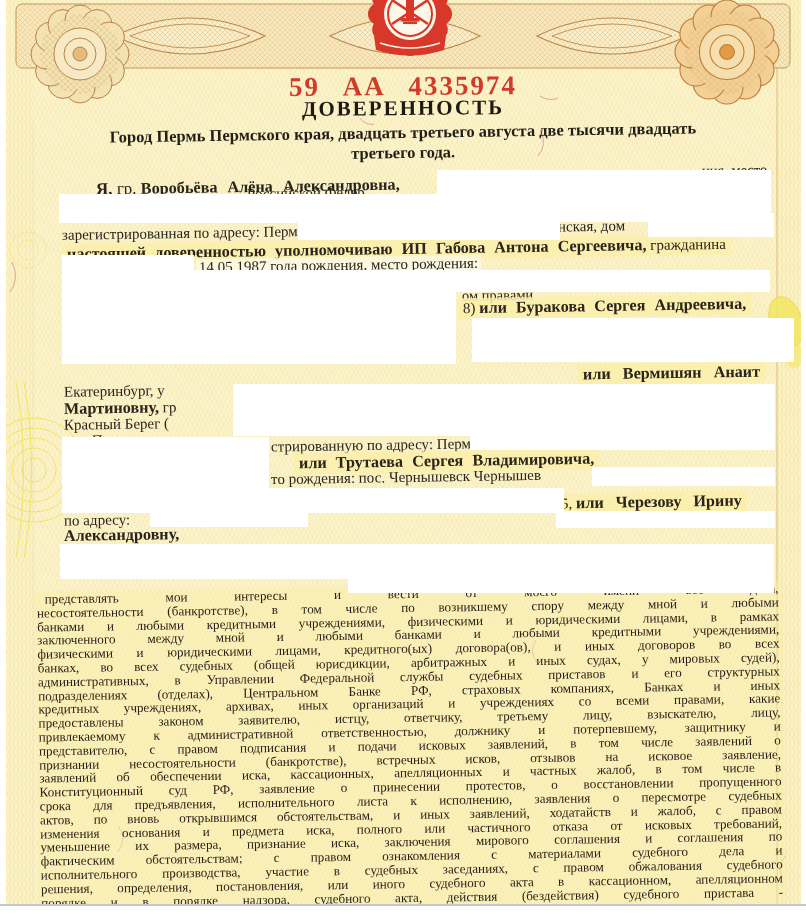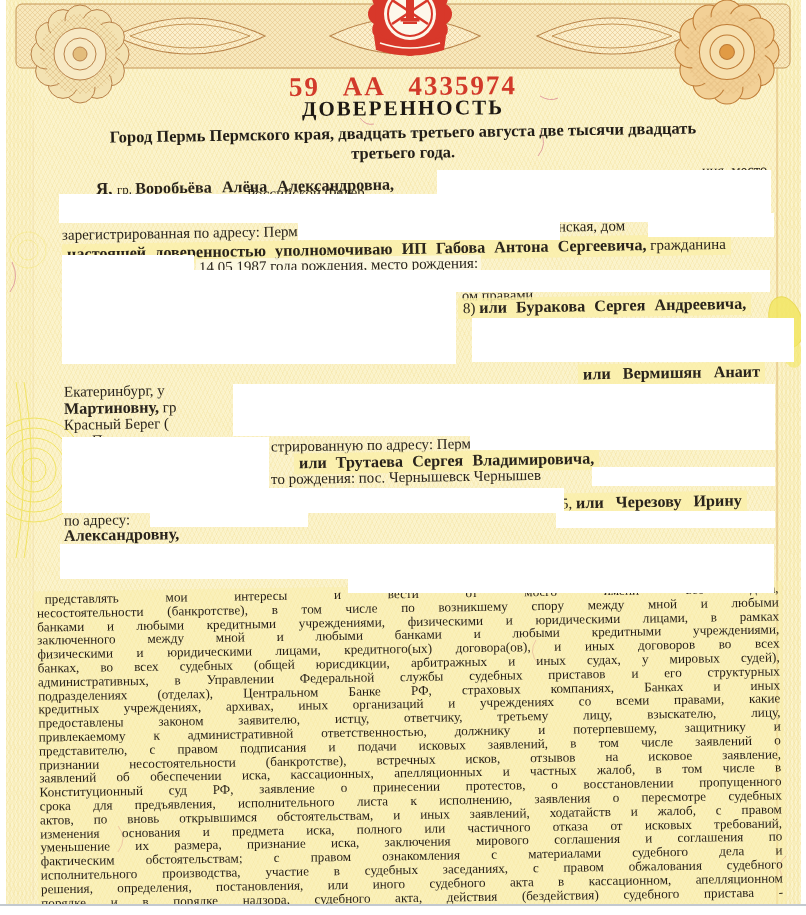--- a/index.html
+++ b/index.html
@@ -185,21 +185,21 @@
     <path d="M44 59 Q74 69 104 59" fill="none" stroke="#fdf8ea" stroke-width="1.5"></path>
   </svg>
 
   <div class="serial">59 АА 4335974</div>
   <div class="doctitle">ДОВЕРЕННОСТЬ</div>
   <div class="datewrap">
     <div>Город Пермь Пермского края, двадцать третьего августа две тысячи двадцать</div>
     <div>третьего года.</div>
   </div>
 
-  <div class="frag" style="left:96px;top:177px;"><b style="font-size:17px">Я, </b><span style="font-size:13px">гр. </span><b style="font-size:16.2px;word-spacing:6px">Воробьёва Алёна Александровна,</b></div>
+  <div class="frag" style="left:96px;top:177px;"><b style="font-size:17px">Я, </b><span style="font-size:17px">гр. </span><b style="font-size:16.2px;word-spacing:6px">Воробьёва Алёна Александровна,</b></div>
   <div class="frag" style="left:702px;top:162px;font-size:14.5px">ния, место</div>
   <div class="frag" style="left:247px;top:185px;">Российской Федер</div>
   <div class="frag" style="left:62px;top:225px;">зарегистрированная по адресу: Перм</div>
   <div class="frag" style="left:558px;top:218px;">нская, дом </div>
   <div class="frag hl" style="left:62px;top:239px;"><b style="font-size:16.2px;word-spacing:5px">настоящей доверенностью уполномочиваю ИП Габова Антона Сергеевича,</b><span style="font-size:15px"> гражданина</span></div>
   <div class="frag strip" style="left:196px;top:257px;">14.05.1987 года рождения, место рождения:</div>
   <div class="frag" style="left:462px;top:287px;font-size:14.5px">ом правами</div>
   <div class="frag hl" style="left:458px;top:296px;"><span style="font-size:15px">8) </span><b style="font-size:16.2px;word-spacing:5px">или Буракова Сергея Андреевича,</b></div>
   <div class="frag hl bold16" style="left:578px;top:363px;word-spacing:8px">или Вермишян Анаит</div>
   <div class="frag" style="left:64px;top:383px;">Екатеринбург, у</div>

